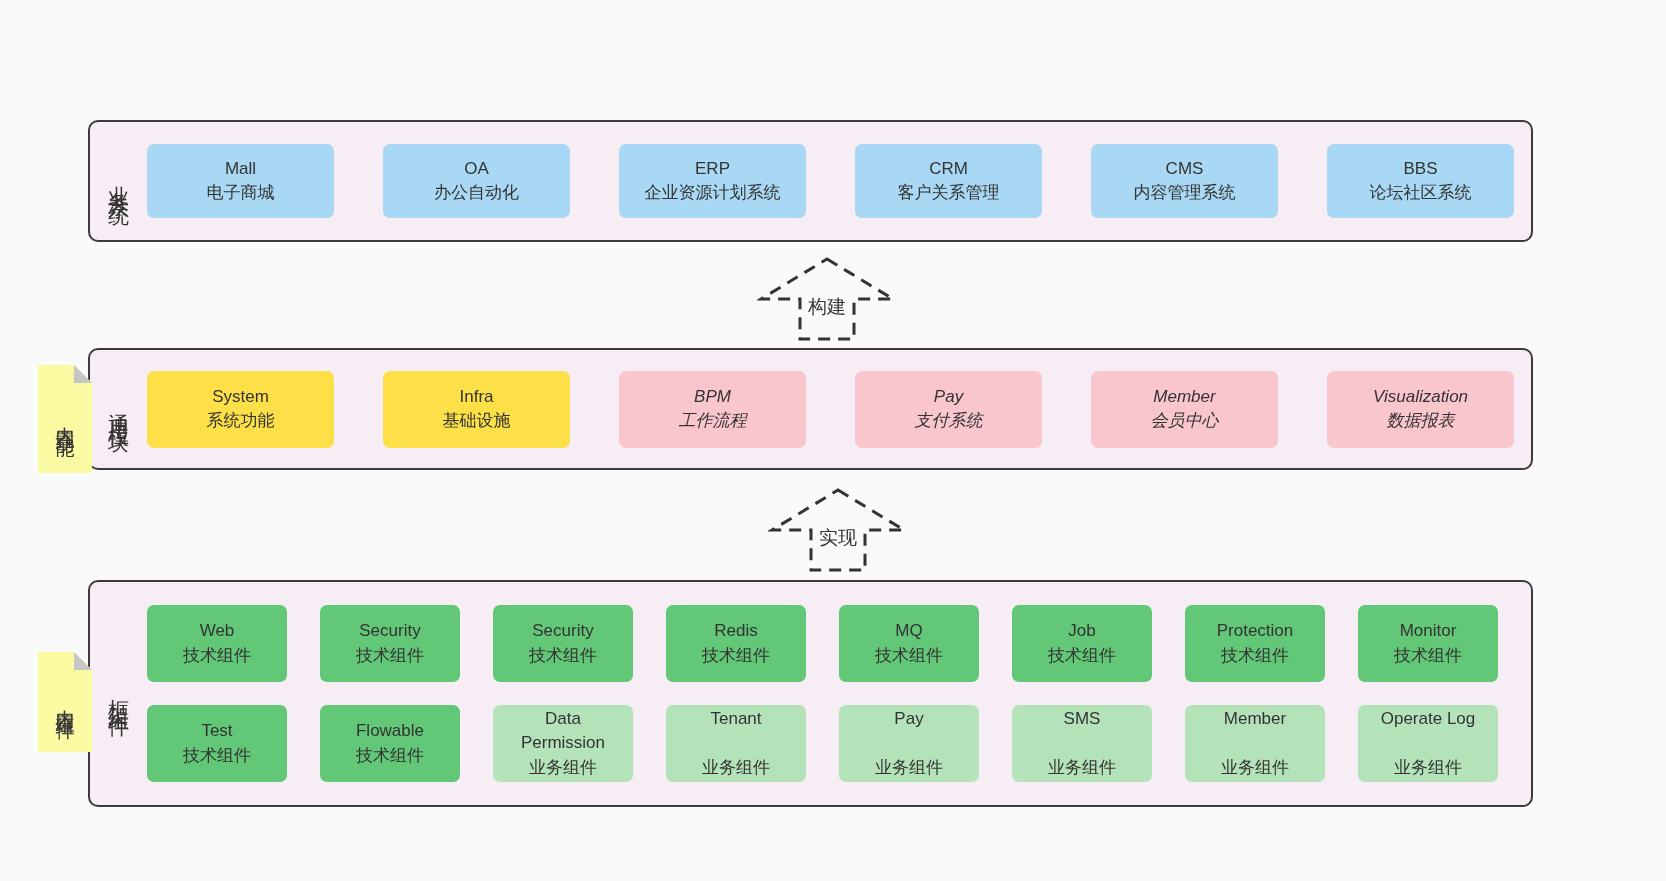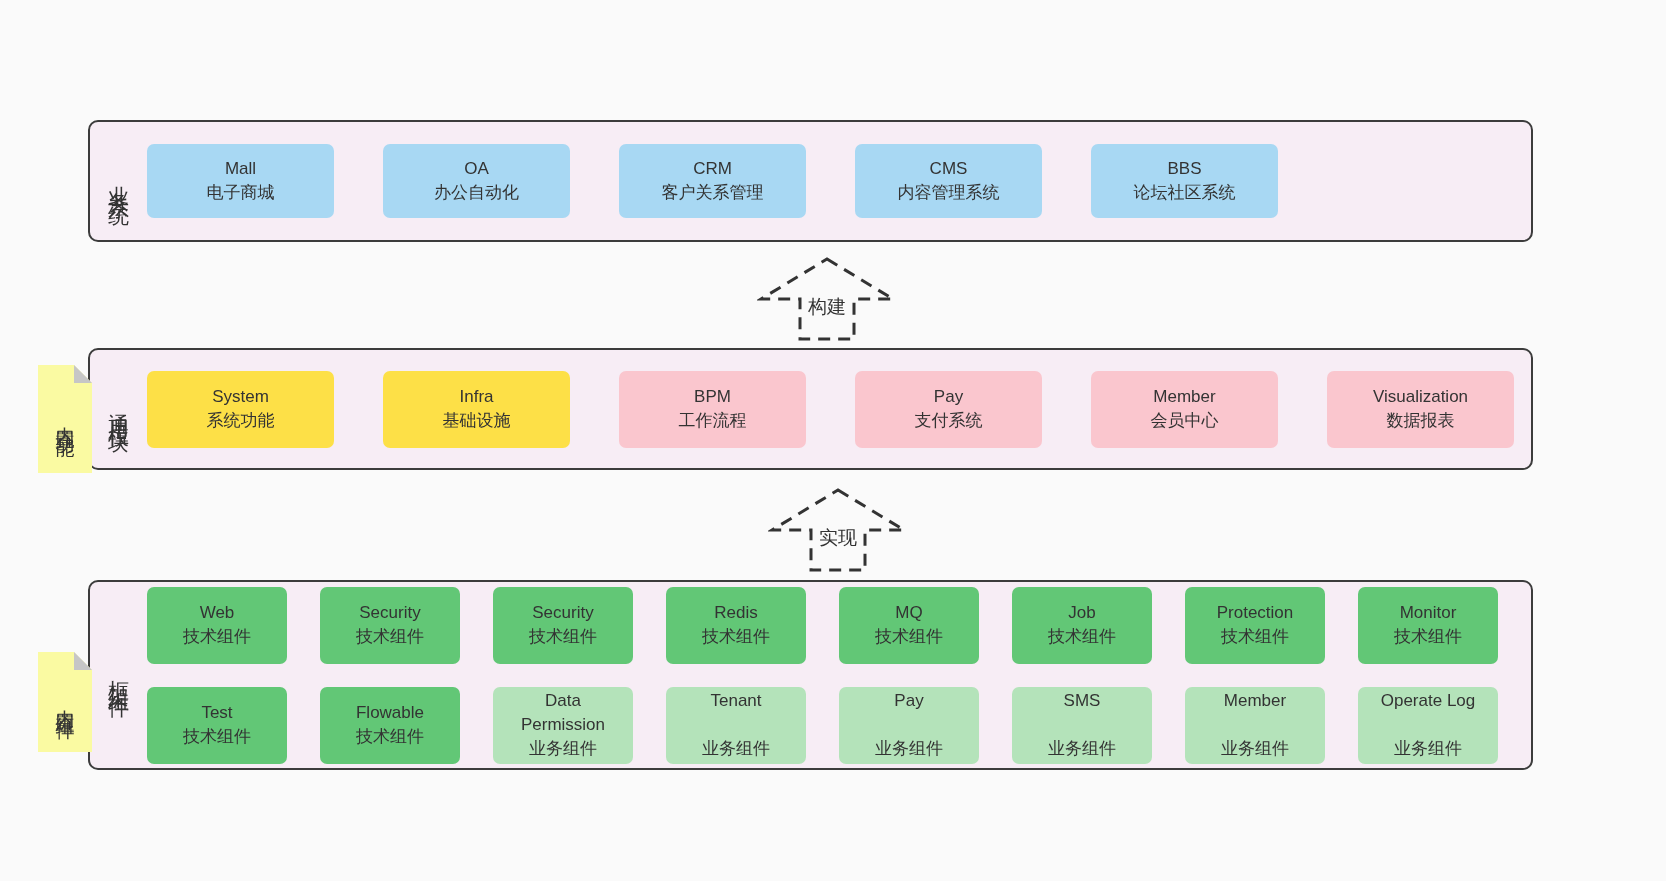--- a/index.html
+++ b/index.html
@@ -7,41 +7,41 @@
     position:relative; width:1666px; height:881px; overflow:hidden;
     background:#fafafa; font-family:"Liberation Sans","DejaVu Sans",sans-serif; color:#333;
   }
   .panel {
     position:absolute; left:88px; width:1445px;
     background:#f7edf5; border:2px solid #3c3c3c; border-radius:10px;
     box-sizing:border-box; display:flex; align-items:center;
   }
   .panel-business   { top:120px; height:122px; }
   .panel-modules    { top:348px; height:122px; }
-  .panel-components { top:580px; height:190px; }
+  .panel-components { top:580px; height:227px; }
   .vlabel {
     width:57px; flex:0 0 57px; display:flex; align-items:center; justify-content:center;
     writing-mode:vertical-rl; text-orientation:upright;
     font-size:21px; letter-spacing:6px; color:#333; white-space:nowrap;
   }
   .boxes-row { display:flex; gap:49px; align-items:center; }
   .grid { display:flex; flex-direction:column; gap:23px; justify-content:center; }
   .grid-row { display:flex; gap:33px; }
   .box {
     box-sizing:border-box; border-radius:7px;
     display:flex; flex-direction:column; align-items:center; justify-content:center;
     text-align:center; font-size:17px; line-height:1.42; color:#333;
     padding:2px 20px;
   }
   .box-lg { width:187px; height:74px; }
   .box-md { width:187px; height:77px; }
   .box-sm { width:140px; height:77px; }
   .blue        { background:#a8d8f3; }
   .red         { background:#fde047; }
-  .pink        { background:#fac6ce; }
+  .pink        { background:#fac6ce;font-style:italic; }
   .green       { background:#62c776; }
   .green-light { background:#b4e3ba;justify-content:space-between; }
   .bn, .bd { display:block; }
   .note {
     position:absolute; left:38px; width:54px; background:#fafaa2; z-index:5;
     display:flex; align-items:center; justify-content:center;
     writing-mode:vertical-rl; text-orientation:upright;
     font-size:19px; letter-spacing:4px; color:#333; white-space:nowrap;
     clip-path:polygon(0 0, calc(100% - 18px) 0, 100% 18px, 100% 100%, 0 100%);
   }
@@ -69,20 +69,24 @@
     <div class="boxes-row">
       <div class="box box-lg blue">
         <span class="bn">Mall</span>
         <span class="bd">电子商城</span>
       </div>
       <div class="box box-lg blue">
         <span class="bn">OA</span>
         <span class="bd">办公自动化</span>
       </div>
       <div class="box box-lg blue">
+        <span class="bn">ERP</span>
+        <span class="bd">企业资源计划系统</span>
+      </div>
+      <div class="box box-lg blue">
         <span class="bn">CRM</span>
         <span class="bd">客户关系管理</span>
       </div>
       <div class="box box-lg blue">
         <span class="bn">CMS</span>
         <span class="bd">内容管理系统</span>
       </div>
       <div class="box box-lg blue">
         <span class="bn">BBS</span>
         <span class="bd">论坛社区系统</span>

